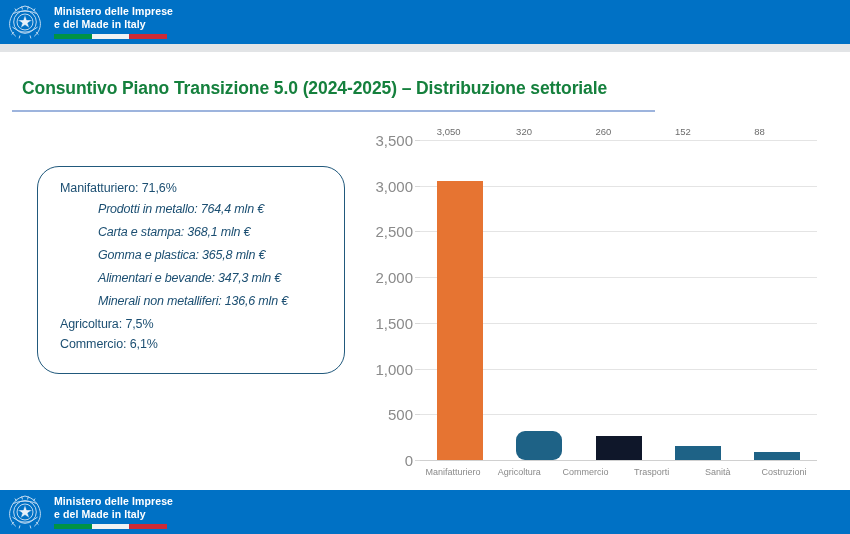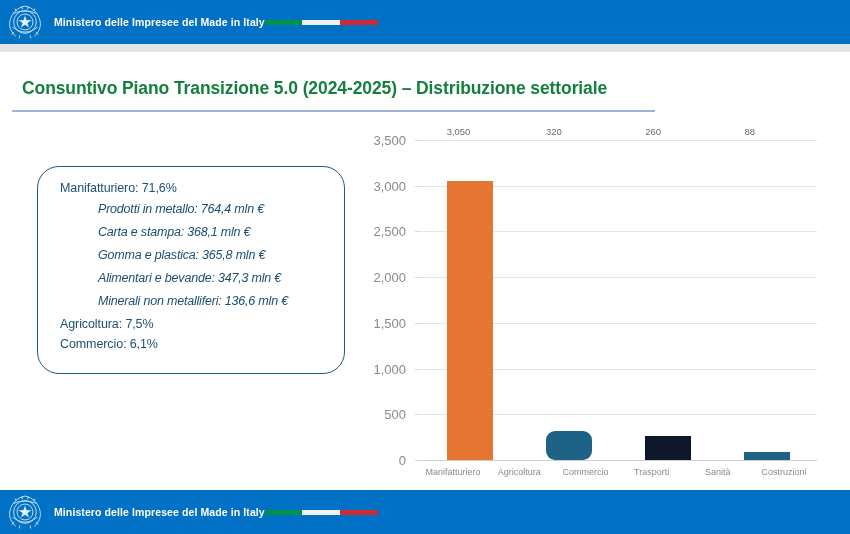--- a/index.html
+++ b/index.html
@@ -42,21 +42,21 @@
     margin-left: 4px;
     width: 42px;
     height: 42px;
     flex: 0 0 42px;
     display: block;
   }
 
   .brand-text-wrap {
     margin-left: 8px;
     display: flex;
-    flex-direction: row;
+    flex-direction: column;
     justify-content: center;
     line-height: 1.18;
   }
   .brand-line {
     color: #ffffff;
     font-size: 10.5px;
     font-weight: bold;
     letter-spacing: 0.1px;
     white-space: nowrap;
   }
@@ -140,23 +140,23 @@
     position: absolute;
     left: 0;
     width: 100%;
     height: 1px;
     background: #e4e4e4;
   }
   .gridline.axis { background: #d0d0d0; }
   .ytick {
     position: absolute;
     right: 100%;
-    margin-right: 14px;
+    margin-right: 7px;
     transform: translateY(-50%);
-    font-size: 13px;
+    font-size: 15px;
     color: #8a8a8a;
     white-space: nowrap;
     text-align: center;
   }
   .tickmark {
     position: absolute;
     left: -5px;
     width: 5px;
     height: 1px;
     background: #d9d9d9;
@@ -294,20 +294,25 @@
           <div class="bar alt" style="background: rgb(30, 98, 134); height: 29.2571px; border-radius: 9px;">
             <span class="bar-value">320</span>
           </div>
         </div>
         <div class="bar-slot">
           <div class="bar alt" style="background: #0f172a; height: 23.7714px;">
             <span class="bar-value">260</span>
           </div>
         </div>
         <div class="bar-slot">
+          <div class="bar alt" style="background: rgb(30, 98, 134); height: 13.8971px;">
+            <span class="bar-value">152</span>
+          </div>
+        </div>
+        <div class="bar-slot">
           <div class="bar alt" style="background: rgb(30, 98, 134); height: 8.04571px;">
             <span class="bar-value">88</span>
           </div>
         </div>
       </div>
   </div>
   <div class="xlabels" id="xlabels">
       <div class="xlabel">Manifatturiero</div>
       <div class="xlabel">Agricoltura</div>
       <div class="xlabel">Commercio</div>

